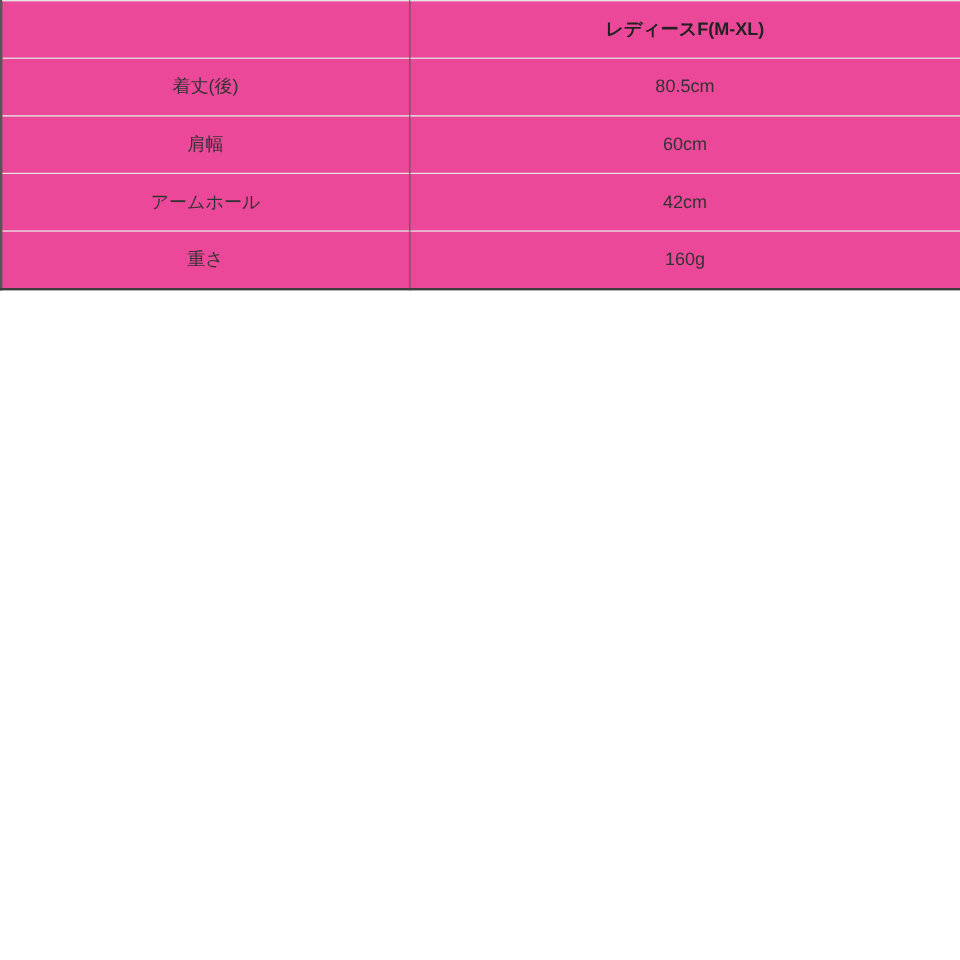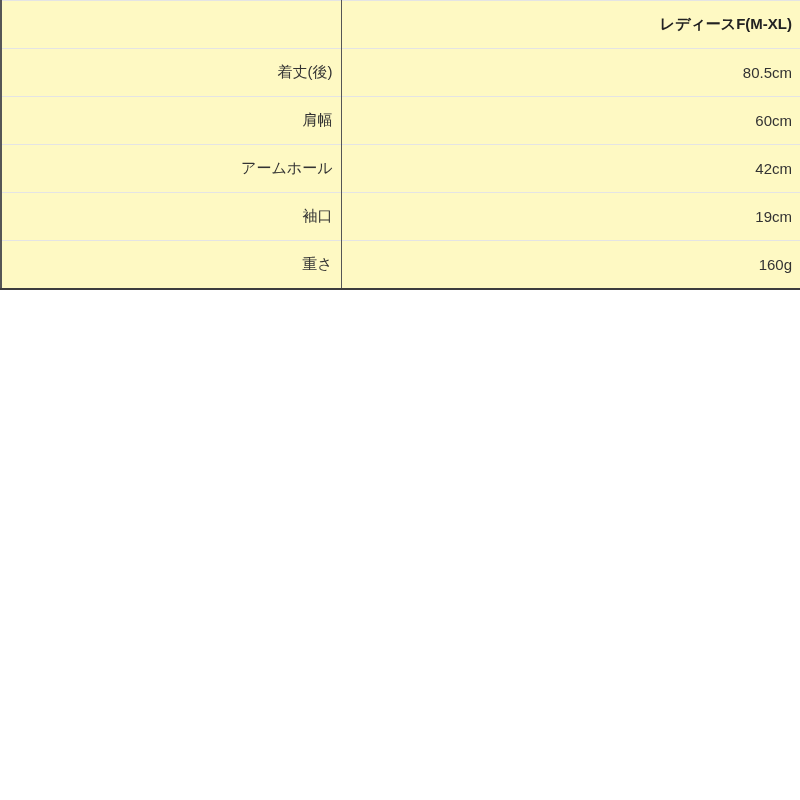--- a/index.html
+++ b/index.html
@@ -24,26 +24,26 @@
     border-left: 2px solid #565656;
     border-right: 2px solid #565656;
     border-bottom: 2px solid #3d3d3d;
     border-top: 1px solid #e4e4e4;
   }
   table.size-chart col.col-label { width: 340px; }
   table.size-chart col.col-value { width: 460px; }
   table.size-chart th,
   table.size-chart td {
     height: 48px;
-    text-align: right;
+    text-align: center;
     vertical-align: middle;
     font-size: 15px;
     padding: 0 8px;
     box-sizing: border-box;
-    background: #fef9c3;
+    background: #ec4899;
   }
   table.size-chart th {
     font-weight: bold;
     color: #222222;
     font-size: 15px;
   }
   
   table.size-chart tr + tr th,
   table.size-chart tr + tr td,
   table.size-chart tbody tr:first-child td {
@@ -77,22 +77,18 @@
       </tr>
       <tr>
         <td>肩幅</td>
         <td>60cm</td>
       </tr>
       <tr>
         <td>アームホール</td>
         <td>42cm</td>
       </tr>
       <tr>
-        <td>袖口</td>
-        <td>19cm</td>
-      </tr>
-      <tr>
         <td>重さ</td>
         <td>160g</td>
       </tr>
     </tbody>
   </table>
 </div>
 
 </body></html>

